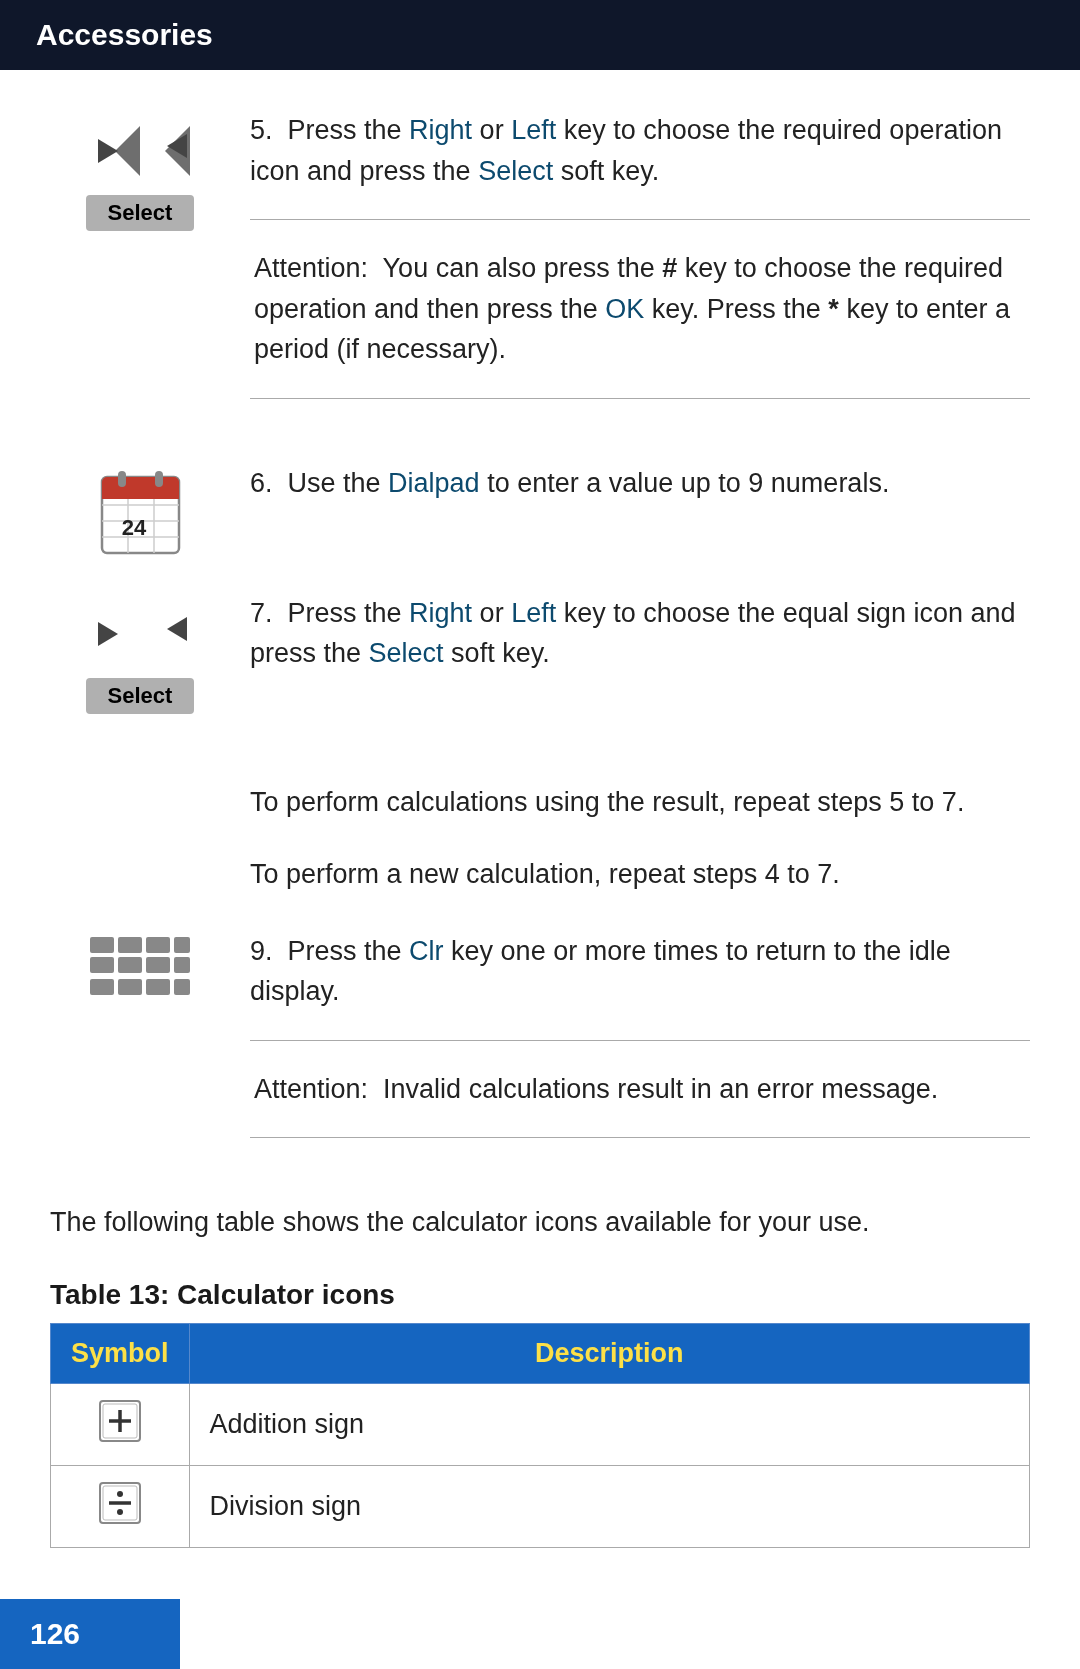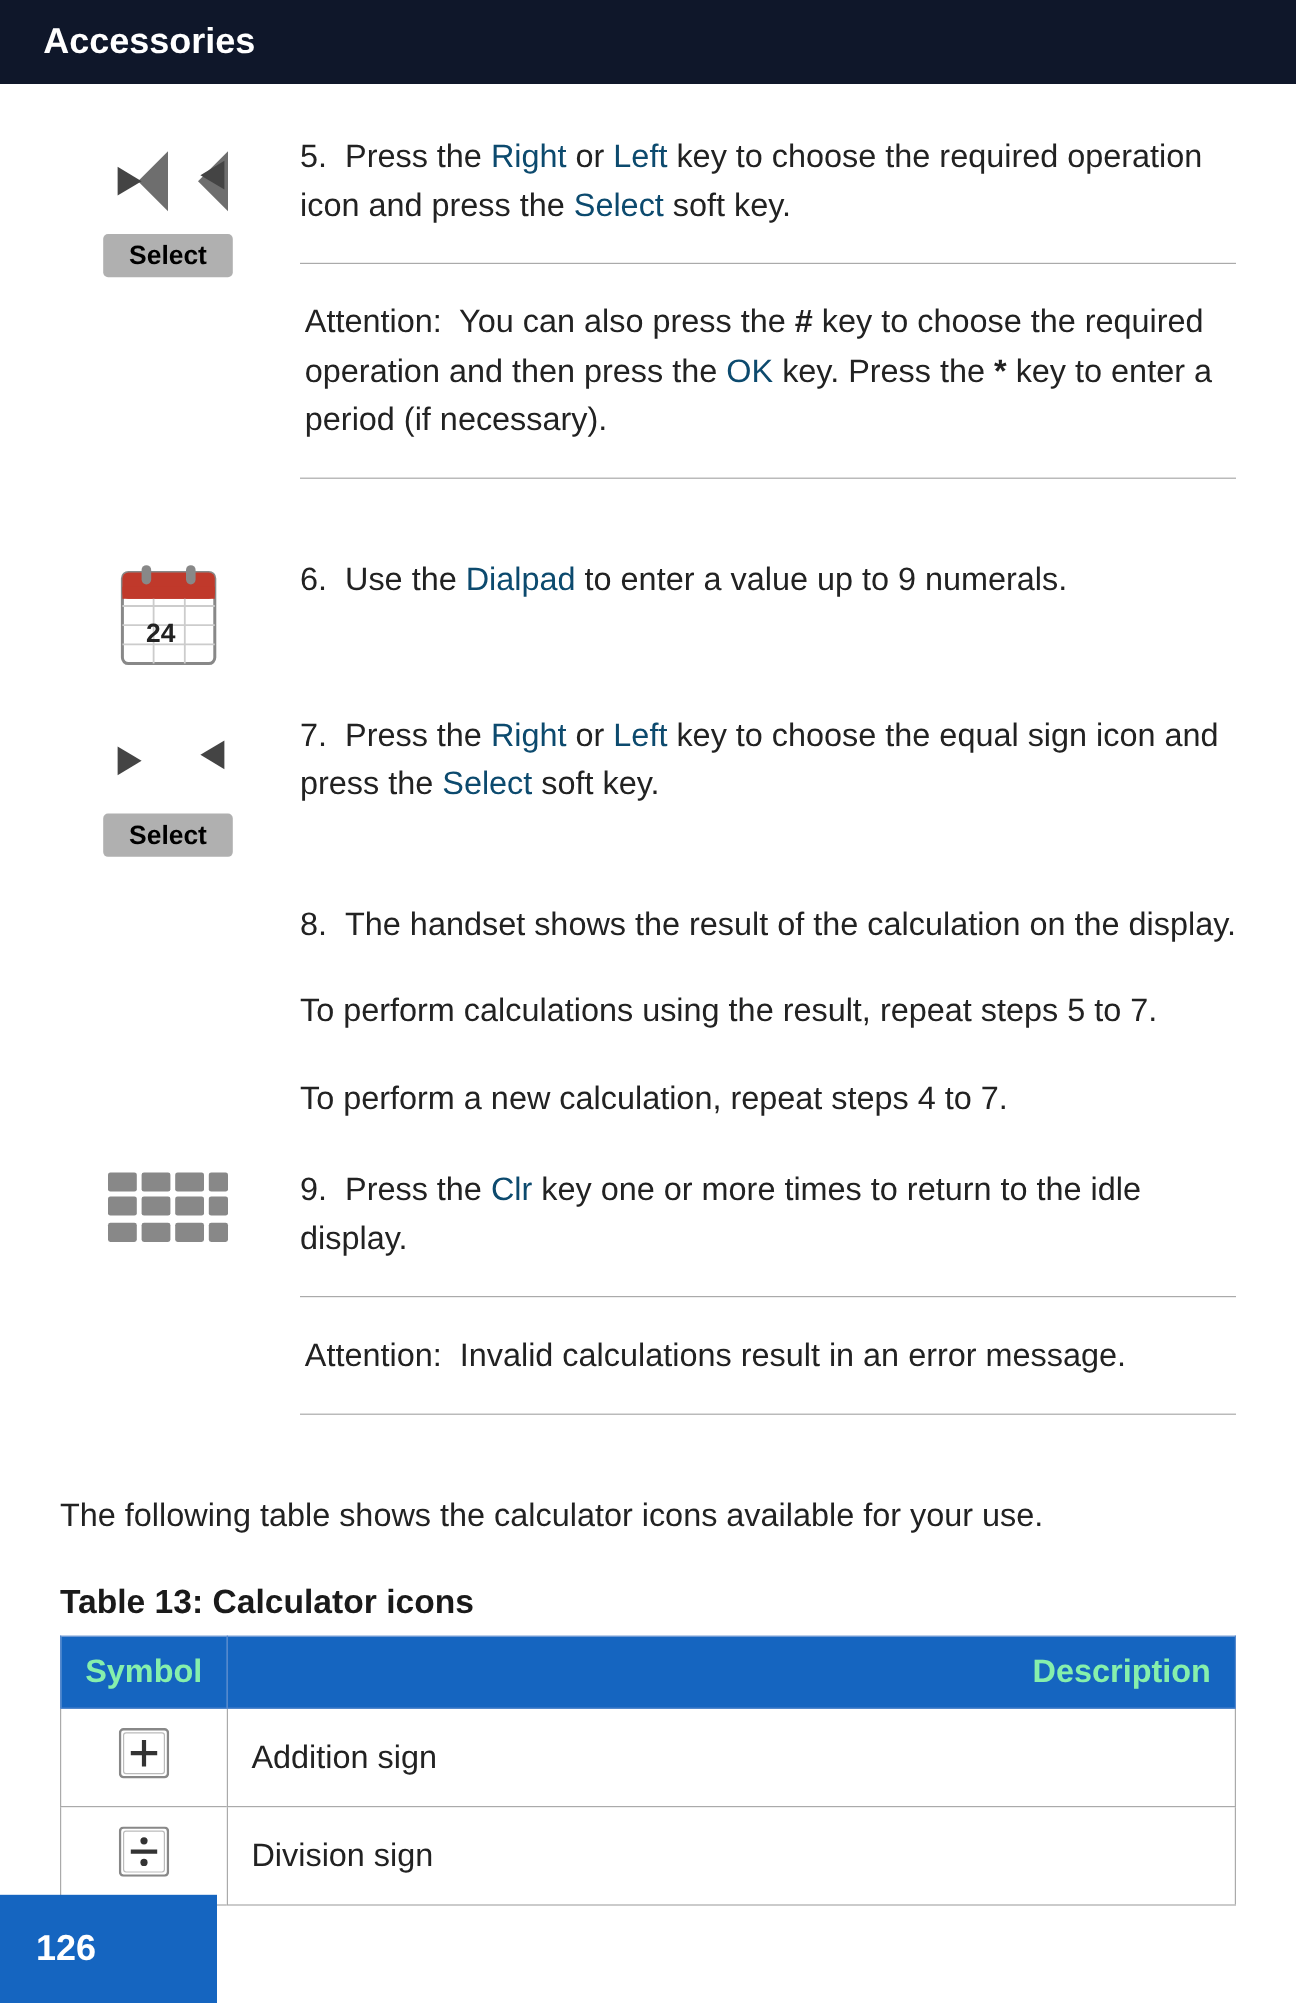--- a/index.html
+++ b/index.html
@@ -101,25 +101,25 @@
       width: 100%;
       border-collapse: collapse;
       border: 1.5px solid #aaa;
     }
 
     table.calc-table thead tr {
       background: #1565c0;
     }
 
     table.calc-table thead th {
-      color: #86efac;
+      color: #fde047;
       font-weight: bold;
       font-size: 27px;
       padding: 14px 20px;
-      text-align: right;
+      text-align: center;
       border: 1.5px solid #5588cc;
     }
 
     table.calc-table tbody tr {
       border-bottom: 1.5px solid #aaa;
     }
 
     table.calc-table tbody td {
       padding: 16px 20px;
       font-size: 27px;
@@ -139,21 +139,21 @@
 
     .footer-bar {
       position: fixed;
       bottom: 0;
       left: 0;
       width: 180px;
       background: #1565c0;
       color: #fff;
       font-size: 30px;
       font-weight: bold;
-      padding: 28px 30px;
+      padding: 18px 30px;
     }
   </style>
 </head>
 <body>
 
 <div class="header-bar">
   <span>Accessories</span>
 </div>
 
 <div class="main-content">
@@ -230,21 +230,20 @@
     <div class="text-col">
       <p class="step-text">
         <span>7.&nbsp;&nbsp;Press the </span><span class="highlight-blue">Right</span><span> or </span><span class="highlight-blue">Left</span><span> key to choose the equal sign icon and press the </span><span class="highlight-blue">Select</span><span> soft key.</span>
       </p>
     </div>
   </div>
 
   <div class="step-row">
     <div class="icon-col"></div>
     <div class="text-col">
-      <p class="step-text">8.&nbsp;&nbsp;The handset shows the result of the calculation on the display.</p>
       <br>
       <p class="step-text">To perform calculations using the result, repeat steps 5 to 7.</p>
       <br>
       <p class="step-text">To perform a new calculation, repeat steps 4 to 7.</p>
     </div>
   </div>
 
   <div class="step-row">
     <div class="icon-col">
 

